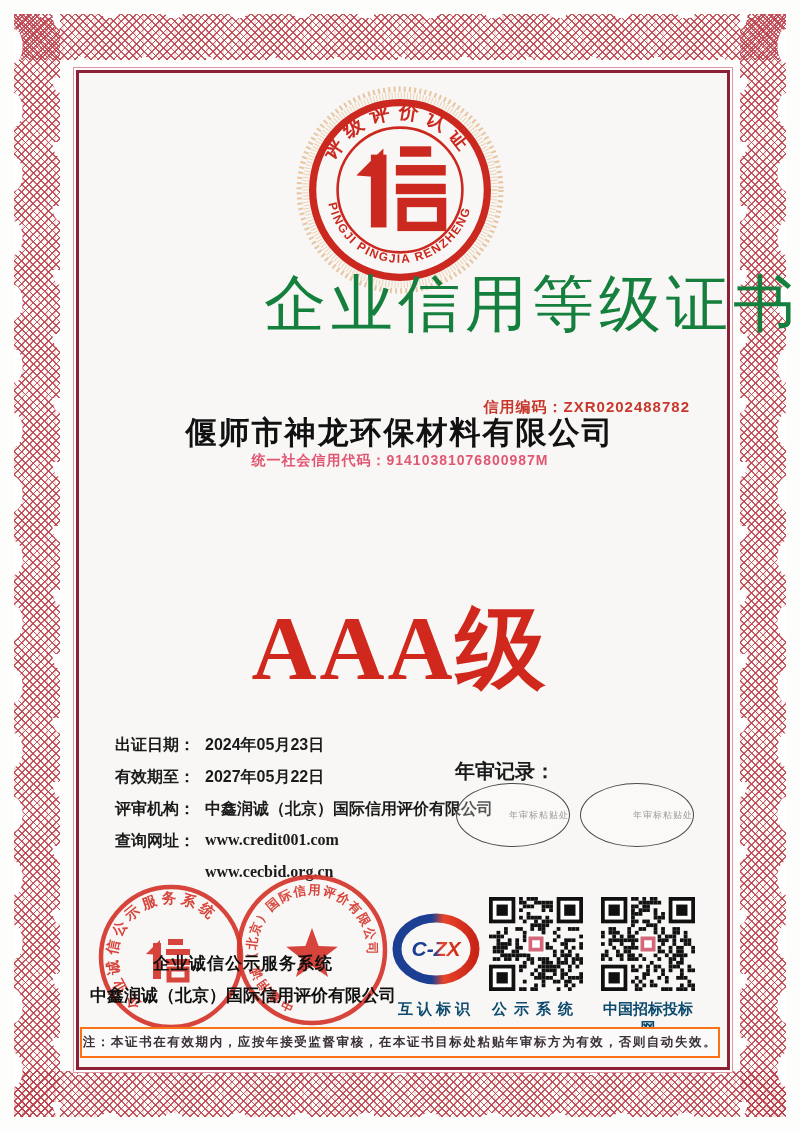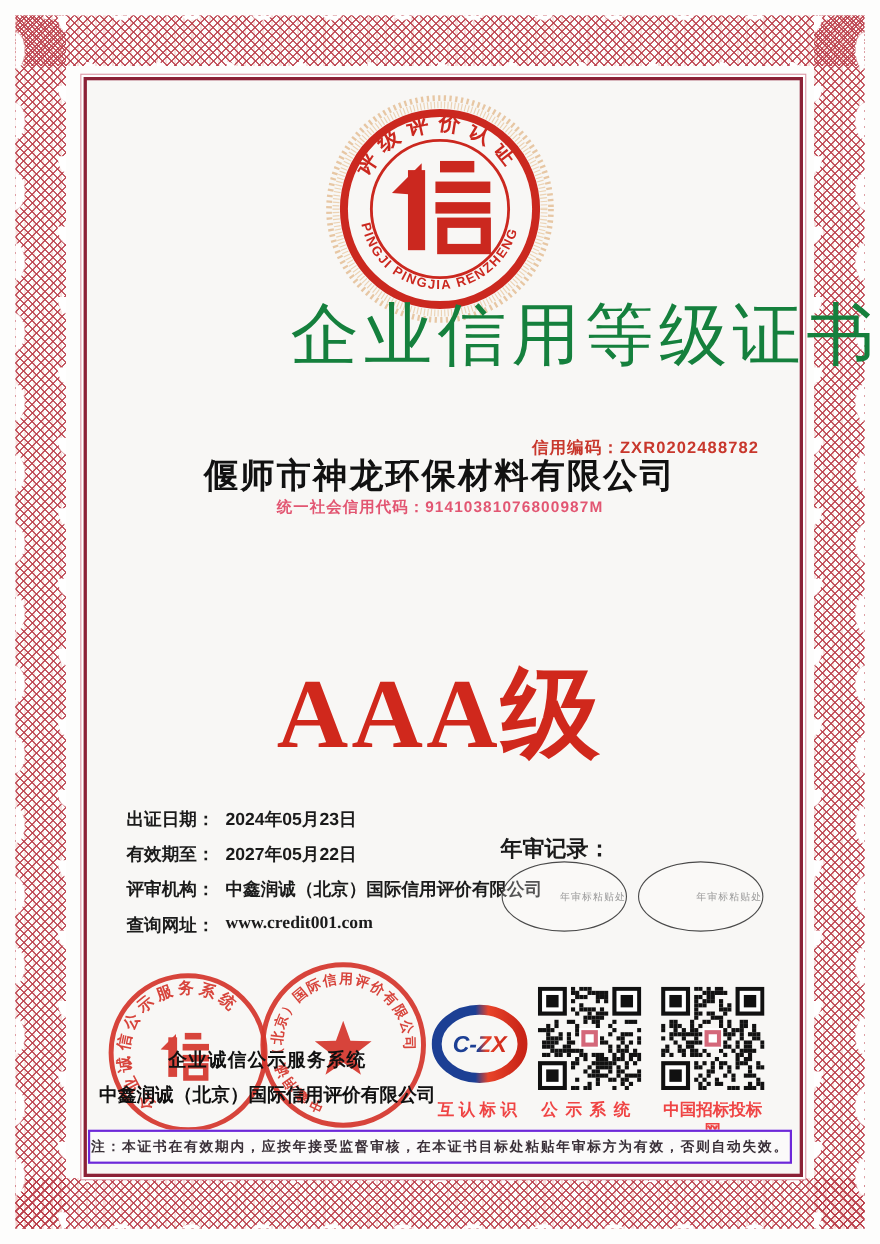--- a/index.html
+++ b/index.html
@@ -81,28 +81,28 @@
   #stamp-left{left:96px;top:882px;width:150px;height:150px;}
   #stamp-right{left:234px;top:872px;width:156px;height:156px;}
   #org1{position:absolute;left:118px;top:952px;width:250px;text-align:center;
     font-size:17px;font-weight:900;color:#101010;z-index:5;letter-spacing:1px;}
   #org2{position:absolute;left:78px;top:984px;width:330px;text-align:center;
     font-size:17px;font-weight:900;color:#101010;z-index:5;}
   #czx{position:absolute;left:392px;top:902px;width:88px;height:94px;}
   .qr{position:absolute;width:94px;height:94px;}
   #qr1{left:489px;top:897px;}
   #qr2{left:601px;top:897px;}
-  .mark-label{position:absolute;top:1000px;font-size:15px;font-weight:900;color:#ef4444;text-align:center;}
+  .mark-label{position:absolute;top:1000px;font-size:15px;font-weight:900;color:#0c4a6e;text-align:center;}
   #lbl-czx{left:386px;width:100px;letter-spacing:4px;}
   #lbl-qr1{left:484px;width:104px;letter-spacing:7px;}
   #lbl-qr2{left:596px;width:104px;letter-spacing:0px;}
 
   
   #footnote{position:absolute;left:80px;top:1027px;width:640px;height:31px;
-    border:2px solid #6d28d9;display:flex;align-items:center;justify-content:center;
+    border:2px solid #f97316;display:flex;align-items:center;justify-content:center;
     font-size:12.5px;font-weight:800;letter-spacing:1.6px;color:#3a3038;
     background:#fbfafa;box-sizing:border-box;}
 </style>
 </head>
 <body>
 
 <div id="canvas">
 
   <div class="band top"></div>
   <div class="band bottom"></div>
@@ -150,20 +150,24 @@
       <span class="flabel">有效期至：</span>
       <span class="fvalue">2027年05月22日</span>
     </div>
     <div class="frow">
       <span class="flabel">评审机构：</span>
       <span class="fvalue">中鑫润诚（北京）国际信用评价有限公司</span>
     </div>
     <div class="frow urlrow">
       <span class="flabel">查询网址：</span>
       <span class="fvalue">www.credit001.com</span>
+    </div>
+    <div class="frow urlrow">
+      <span class="flabel"></span>
+      <span class="fvalue">www.cecbid.org.cn</span>
     </div>
   </div>
 
   <div id="annual-label">年审记录：</div>
   <div class="oval" id="oval1">
     <span>年审标粘贴处</span>
   </div>
   <div class="oval" id="oval2">
     <span>年审标粘贴处</span>
   </div>

